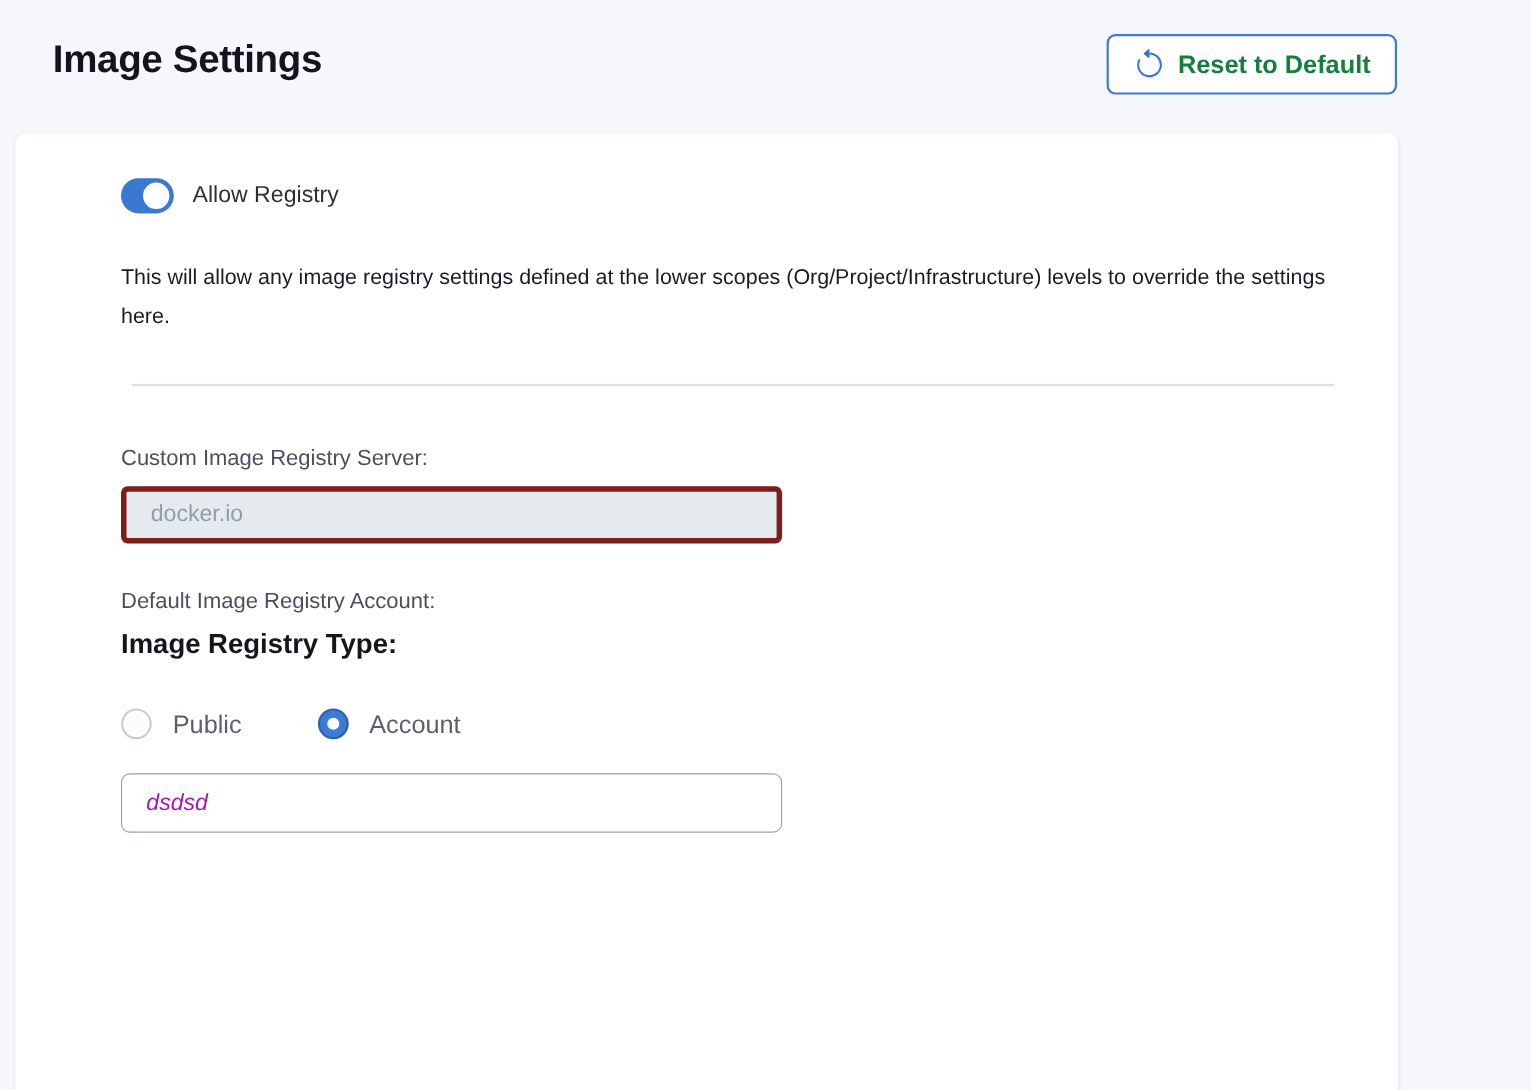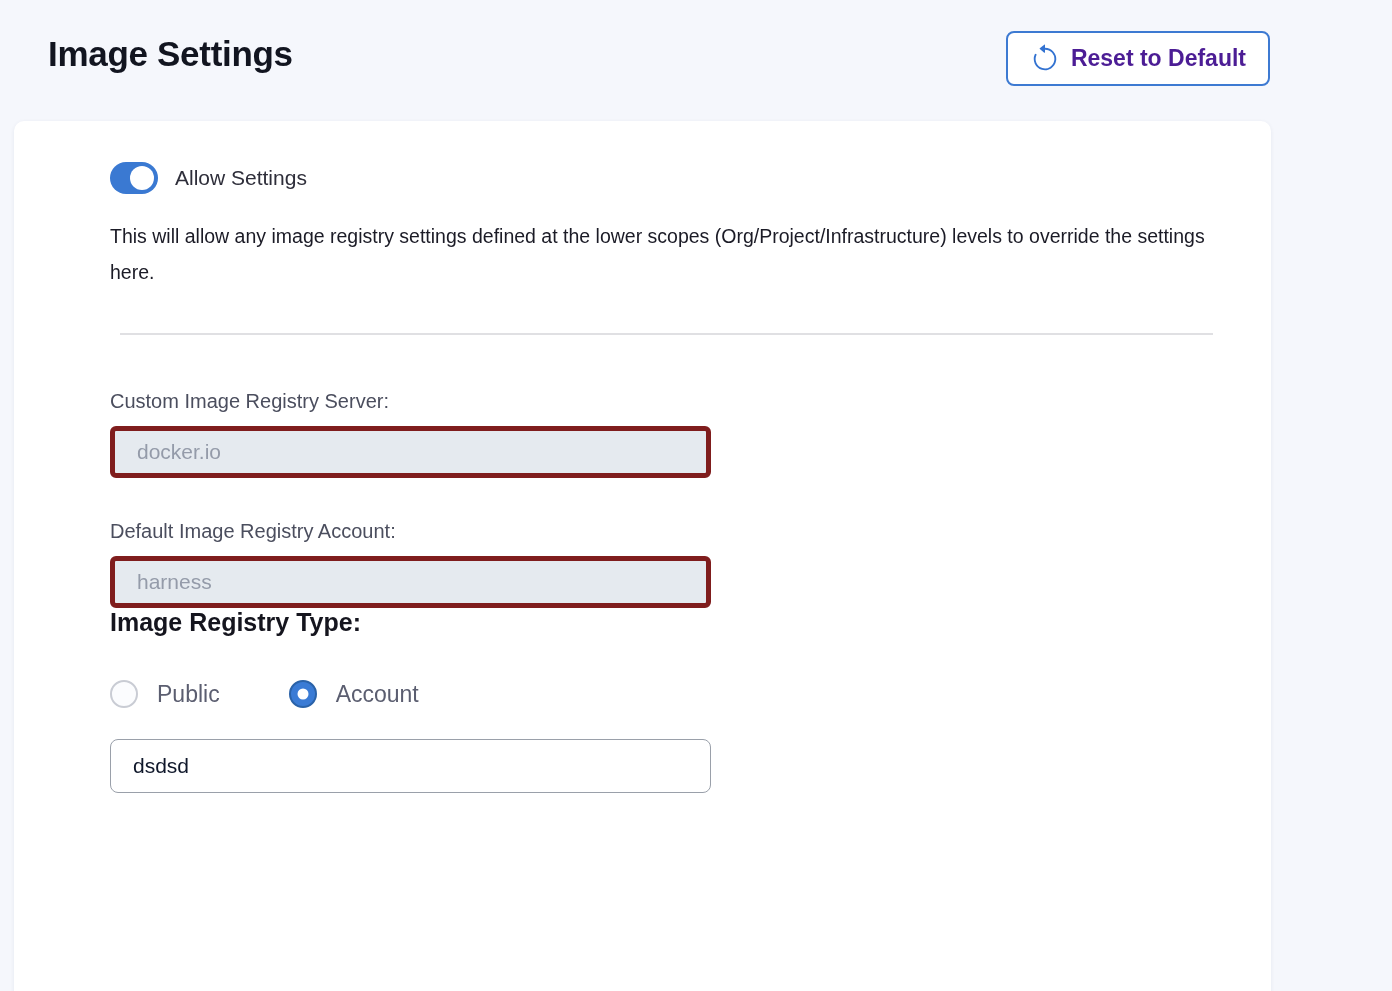--- a/index.html
+++ b/index.html
@@ -17,21 +17,21 @@
     position: absolute; left: 48px; top: 34px;
     font-size: 35px; font-weight: 700; color: #121520;
     letter-spacing: -0.3px;
   }
   .reset-btn {
     position: absolute; right: 122px; top: 31px;
     height: 55px; display: flex; align-items: center; gap: 11px;
     padding: 0 22px;
     background: #ffffff;
     border: 2px solid #3d7ad2; border-radius: 8px;
-    color: #4c1d95; font-family: inherit;
+    color: #15803d; font-family: inherit;
     font-size: 23px; font-weight: 700;
     cursor: pointer;
   }
   .reset-icon { display: inline-flex; align-items: center; }
 
   
   .card {
     position: absolute; left: 14px; top: 121px;
     width: 1257px; height: 920px;
     background: #ffffff;
@@ -49,21 +49,21 @@
   }
   .toggle .knob {
     position: absolute; top: 4px; right: 4px;
     width: 24px; height: 24px; border-radius: 50%;
     background: #ffffff;
   }
   .toggle-label { font-size: 21px; color: #2e2e3a; }
 
   
   .description {
-    margin-top: 24px;
+    margin-top: 40px;
     max-width: 1125px;
     font-size: 19.5px; line-height: 36px; color: #1b1b26;
   }
 
   
   .divider {
     border: none; height: 2px; background: #e0e0e3;
     margin: 43px 0 0 10px; width: 1093px;
   }
 
@@ -101,21 +101,21 @@
     width: 11px; height: 11px; border-radius: 50%;
     background: #ffffff; transform: translate(-50%, -50%);
   }
   .radio-text { font-size: 23px; color: #5b5e70; }
 
   
   .field.secret { margin-top: 31px; }
   .field.secret .field-label { margin-bottom: 11px; }
   .text-input.editable {
     height: 54px; background: #ffffff;
-    border: 1.5px solid #9aa0aa; border-radius: 8px; color: #0f172a;
+    border: 1.5px solid #9aa0aa; border-radius: 8px; color: #a21caf; font-style: italic;
   }
 </style>
 </head>
 <body>
 
 <div class="page">
 
   <header class="header">
     <h1 class="page-title">Image Settings</h1>
     <button class="reset-btn">
@@ -128,35 +128,34 @@
       <span>Reset to Default</span>
     </button>
   </header>
 
   <section class="card">
 
     <div class="toggle-row">
       <span class="toggle">
         <span class="knob"></span>
       </span>
-      <span class="toggle-label">Allow Settings</span>
+      <span class="toggle-label">Allow Registry</span>
     </div>
 
     <p class="description">This will allow any image registry settings defined at the lower scopes (Org/Project/Infrastructure) levels to override the settings here.</p>
 
     <hr class="divider">
 
     <div class="field">
       <label class="field-label">Custom Image Registry Server:</label>
       <input class="text-input disabled" type="text" disabled="" value="docker.io" style="">
     </div>
 
     <div class="field">
       <label class="field-label">Default Image Registry Account:</label>
-      <input class="text-input disabled" type="text" disabled="" value="harness" style="">
     </div>
 
     <div class="type-label">Image Registry Type:</div>
 
     <div class="radio-row">
       <label class="radio-option">
         <span class="radio"></span>
         <span class="radio-text">Public</span>
       </label>
       <label class="radio-option">

